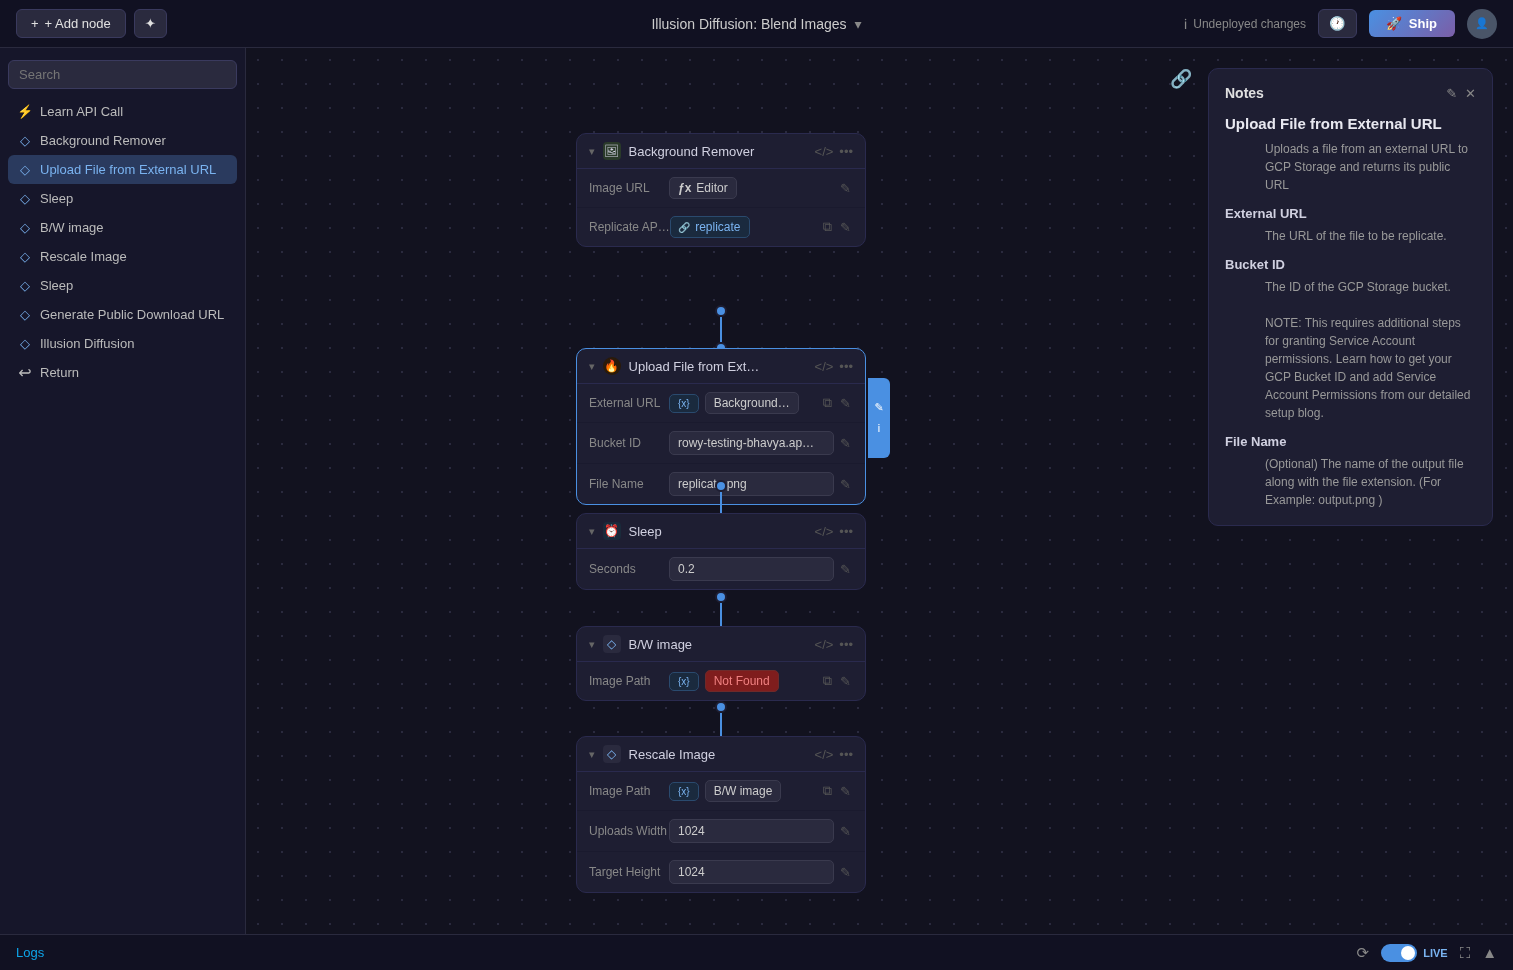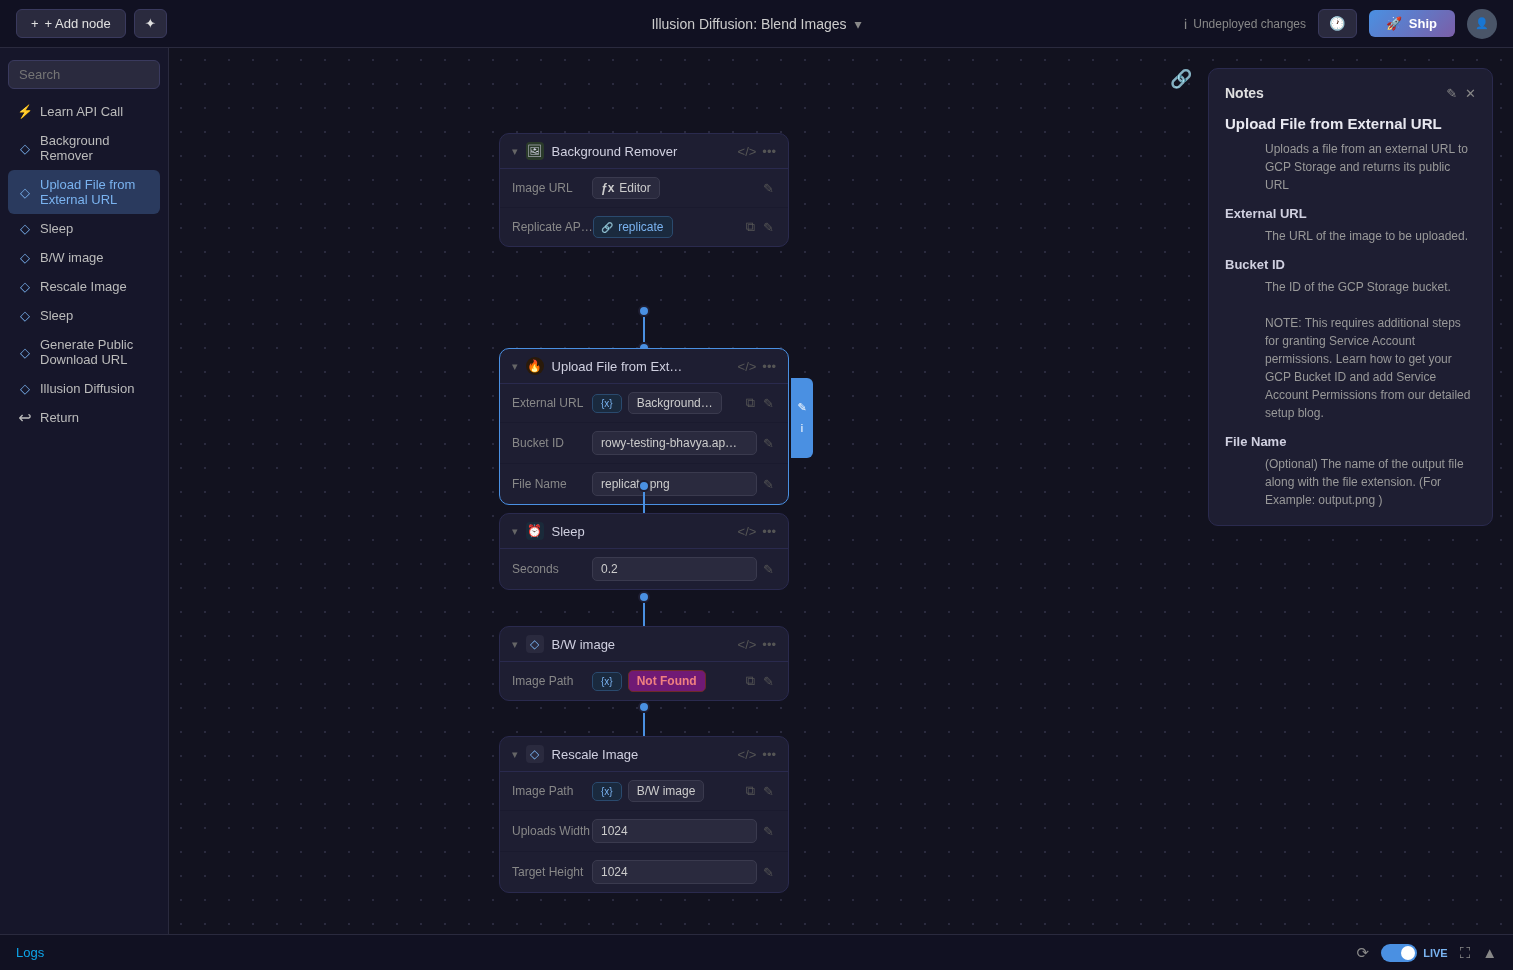--- a/index.html
+++ b/index.html
@@ -94,21 +94,21 @@
     }
 
     
     .main-layout {
       display: flex;
       height: calc(970px - 48px - 36px);
     }
 
     
     .sidebar {
-      width: 169px;
+      width: 246px;
       background: #16162a;
       border-right: 1px solid #2a2a3e;
       padding: 12px 8px;
       flex-shrink: 0;
     }
     .search-box {
       width: 100%;
       background: #2a2a3e;
       border: 1px solid #3a3a5e;
       border-radius: 6px;
@@ -247,30 +247,29 @@
       border: 1px solid #2a4a6e;
       border-radius: 5px;
       padding: 3px 8px;
       font-size: 12px;
       color: #7ab3f0;
       display: flex;
       align-items: center;
       gap: 4px;
     }
     .not-found-badge {
-      background: #701a75;
+      background: #7f1d1d;
       border: 1px solid #6e2a2a;
       border-radius: 5px;
       padding: 3px 8px;
       font-size: 12px;
       color: #f08080;
       display: flex;
       align-items: center;
       gap: 4px;
-      font-weight: bold;
     }
     .field-actions {
       display: flex;
       align-items: center;
       gap: 4px;
       margin-left: 4px;
     }
     .field-btn {
       color: #555;
       cursor: pointer;
@@ -735,21 +734,21 @@
           <span class="notes-title">Notes</span>
           <div class="notes-actions">
             <span style="cursor:pointer;color:#888;">✎</span>
             <span style="cursor:pointer;color:#888;">✕</span>
           </div>
         </div>
         <div class="notes-main-title">Upload File from External URL</div>
         <p class="notes-text">Uploads a file from an external URL to GCP Storage and returns its public URL</p>
 
         <div class="notes-section-title">External URL</div>
-        <p class="notes-text">The URL of the image to be uploaded.</p>
+        <p class="notes-text">The URL of the file to be replicate.</p>
 
         <div class="notes-section-title">Bucket ID</div>
         <p class="notes-text">The ID of the GCP Storage bucket.<br><br>NOTE: This requires additional steps for granting Service Account permissions. Learn how to get your GCP Bucket ID and add Service Account Permissions from our detailed setup blog.</p>
 
         <div class="notes-section-title">File Name</div>
         <p class="notes-text">(Optional) The name of the output file along with the file extension. (For Example: output.png )</p>
       </div>
 
       <div style="position:absolute;right:320px;top:20px;color:#555;font-size:18px;cursor:pointer;">🔗</div>
 

